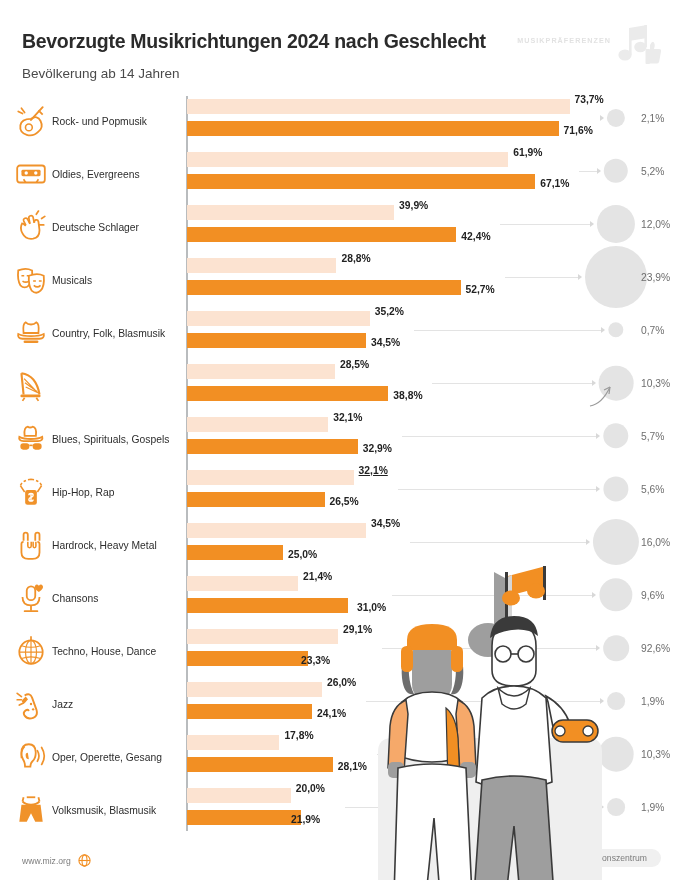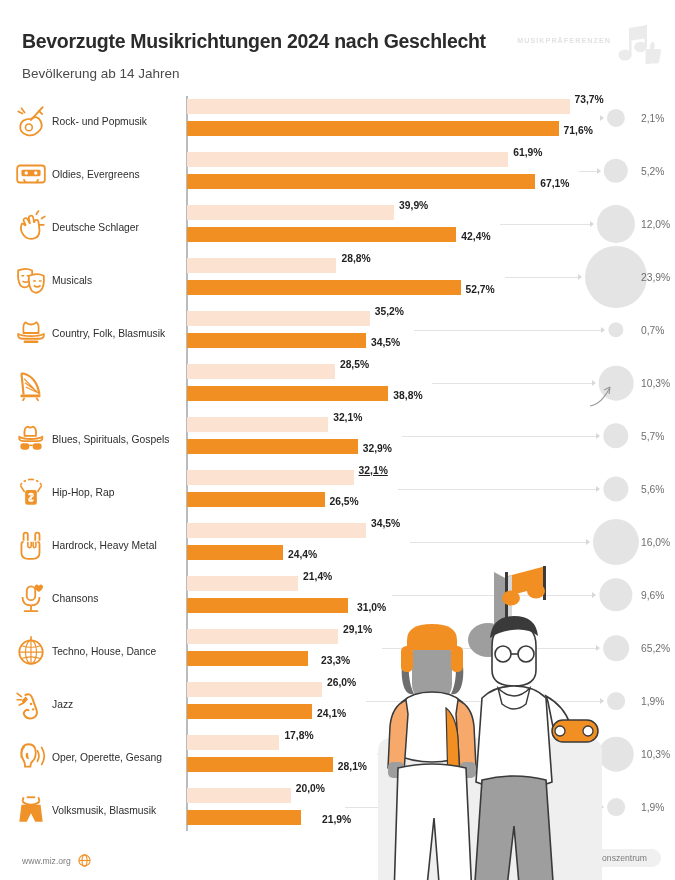--- a/index.html
+++ b/index.html
@@ -342,21 +342,21 @@
             <path d="M13 13 v4 q0 1.6 1.6 1.6 q1.6 0 1.6 -1.6 v-4" fill="none" stroke="#f0922a" stroke-width="1.5"></path>
             <path d="M18 13 v4 q0 1.6 1.3 1.6 q1.3 0 1.3 -1.6 v-4" fill="none" stroke="#f0922a" stroke-width="1.5"></path>
           </svg>
           <div class="row-label">
             <div>Hardrock, Heavy Metal</div>
           </div>
           <div class="bar-wrap">
             <div class="bar bar-m" style="width: 179.055px;"></div>
             <div class="bar bar-f" style="width: 96.015px;"></div>
             <div class="bar-val bar-val-m" style="left: 184.055px;">34,5%</div>
-            <div class="bar-val bar-val-f" style="left: 101.015px;">24,4%</div>
+            <div class="bar-val bar-val-f" style="left: 101.015px;">25,0%</div>
           </div>
           <div class="connector" style="left: 410.055px; width: 175.878px;"></div>
           <div class="conn-arrow" style="left: 585.933px;"></div>
           <div class="diff-circle" style="width: 46.1339px; height: 46.1339px; left: 616px;"></div>
           <div class="diff-label">16,0%</div>
         </div>
         <div class="row" style="top: 479px; height: 53px;">
           <svg class="row-icon" viewBox="0 0 32 32">
             <path d="M23.4 4.4 q2 -2 3.6 0 q1.6 2 -3.6 6 q-5.2 -4 -3.6 -6 q1.6 -2 3.6 0 Z" fill="#f0922a"></path>
             <rect x="12" y="5" width="8" height="13" rx="4" fill="none" stroke="#f0922a" stroke-width="1.7"></rect>
@@ -386,26 +386,26 @@
             <ellipse cx="16" cy="17" rx="5.2" ry="11" fill="none" stroke="#f0922a" stroke-width="1.1"></ellipse>
             <path d="M7 11 q9 3 18 0 M7 23 q9 -3 18 0" fill="none" stroke="#f0922a" stroke-width="1.1"></path>
           </svg>
           <div class="row-label">
             <div>Techno, House, Dance</div>
           </div>
           <div class="bar-wrap">
             <div class="bar bar-m" style="width: 151.029px;"></div>
             <div class="bar bar-f" style="width: 120.927px;"></div>
             <div class="bar-val bar-val-m" style="left: 156.029px;">29,1%</div>
-            <div class="bar-val bar-val-f" style="left: 134px;">23,3%</div>
+            <div class="bar-val bar-val-f" style="left: 114px;">23,3%</div>
           </div>
           <div class="connector" style="left: 382.029px; width: 214.147px;"></div>
           <div class="conn-arrow" style="left: 596.176px;"></div>
           <div class="diff-circle" style="width: 25.6485px; height: 25.6485px; left: 616px;"></div>
-          <div class="diff-label">65,2%</div>
+          <div class="diff-label">92,6%</div>
         </div>
         <div class="row" style="top: 585px; height: 53px;">
           <svg class="row-icon" viewBox="0 0 32 32">
             <path d="M3 6 l4 3 M3 12 l4 0 M5 17 l4 -2" stroke="#f0922a" stroke-width="1.6" stroke-linecap="round"></path>
             <path d="M10 8 q5 -3 7 2 l4 11 q2 6 -3 8 q-5 2 -8 -2 q-2 -3 1 -5 q2 -1.4 3 0.6" fill="none" stroke="#f0922a" stroke-width="1.8"></path>
             <path d="M11 9 l-3 3 q-1.4 1.4 0 2.6 q1.4 1.2 2.6 0 l2.6 -3" fill="#f0922a"></path>
             <circle cx="16" cy="16" r="1.1" fill="#f0922a"></circle>
             <circle cx="18" cy="21" r="1.1" fill="#f0922a"></circle>
           </svg>
           <div class="row-label">
@@ -450,21 +450,21 @@
             <path d="M7 11 h18 l2 16 h-7 l-4 -8 l-4 8 h-7 Z" fill="#f0922a"></path>
             <path d="M12 4 h8" stroke="#f0922a" stroke-width="1.7"></path>
           </svg>
           <div class="row-label">
             <div>Volksmusik, Blasmusik</div>
           </div>
           <div class="bar-wrap">
             <div class="bar bar-m" style="width: 103.8px;"></div>
             <div class="bar bar-f" style="width: 113.661px;"></div>
             <div class="bar-val bar-val-m" style="left: 108.8px;">20,0%</div>
-            <div class="bar-val bar-val-f" style="left: 135px;">21,9%</div>
+            <div class="bar-val bar-val-f" style="left: 104px;">21,9%</div>
           </div>
           <div class="connector" style="left: 344.661px; width: 255.431px;"></div>
           <div class="conn-arrow" style="left: 600.092px;"></div>
           <div class="diff-circle" style="width: 17.8159px; height: 17.8159px; left: 616px;"></div>
           <div class="diff-label">1,9%</div>
         </div>
       </div>
 
     <svg id="illustration" viewBox="0 0 260 375">
       <path d="M18 190 q0 -14 14 -14 h196 q14 0 14 14 v150 h-224 Z" fill="#efefef"></path>

